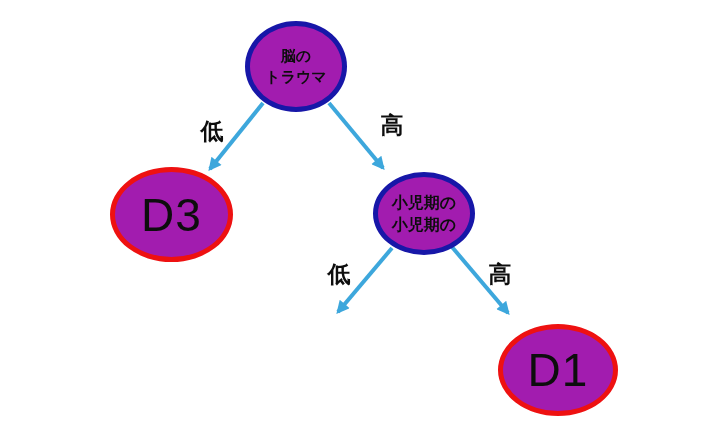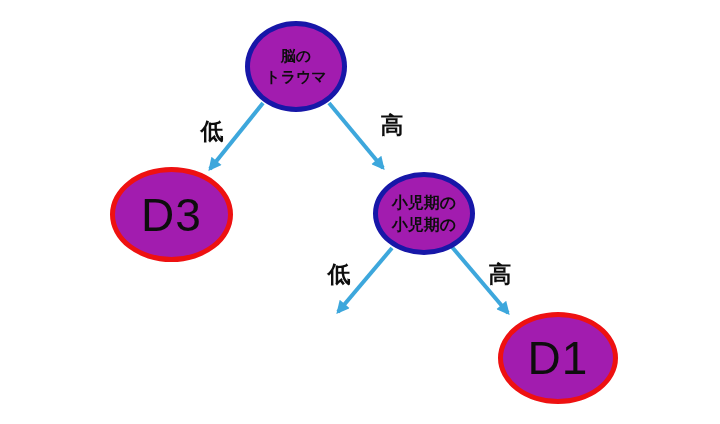--- a/index.html
+++ b/index.html
@@ -31,21 +31,21 @@
     font-size:15px;font-weight:bold;line-height:1.35;
   }
   .node.leaf{
     border:5px solid var(--leaf-border);
     font-size:46px;font-weight:normal;letter-spacing:1px;
   }
   #node-root{left:245px;top:21px;width:102px;height:91px;}
   #node-trauma{left:373px;top:172px;width:102px;height:83px;font-size:16px;}
   #node-d3{left:110px;top:167px;width:123px;height:95px;}
   #node-d2{left:242px;top:311px;width:116px;height:93px;}
-  #node-d1{left:498px;top:312px;width:120px;height:92px;}
+  #node-d1{left:498px;top:324px;width:120px;height:92px;}
   .edge-label{
     position:absolute;transform:translate(-50%,-50%);
     font-size:23px;font-weight:bold;color:var(--text);white-space:nowrap;
   }
   #label-root-d3{left:212px;top:131px;}
   #label-root-trauma{left:392px;top:125px;}
   #label-trauma-d2{left:339px;top:274px;}
   #label-trauma-d1{left:500px;top:274px;}
   line.arrow{stroke:var(--arrow);stroke-width:4;}
 </style>

